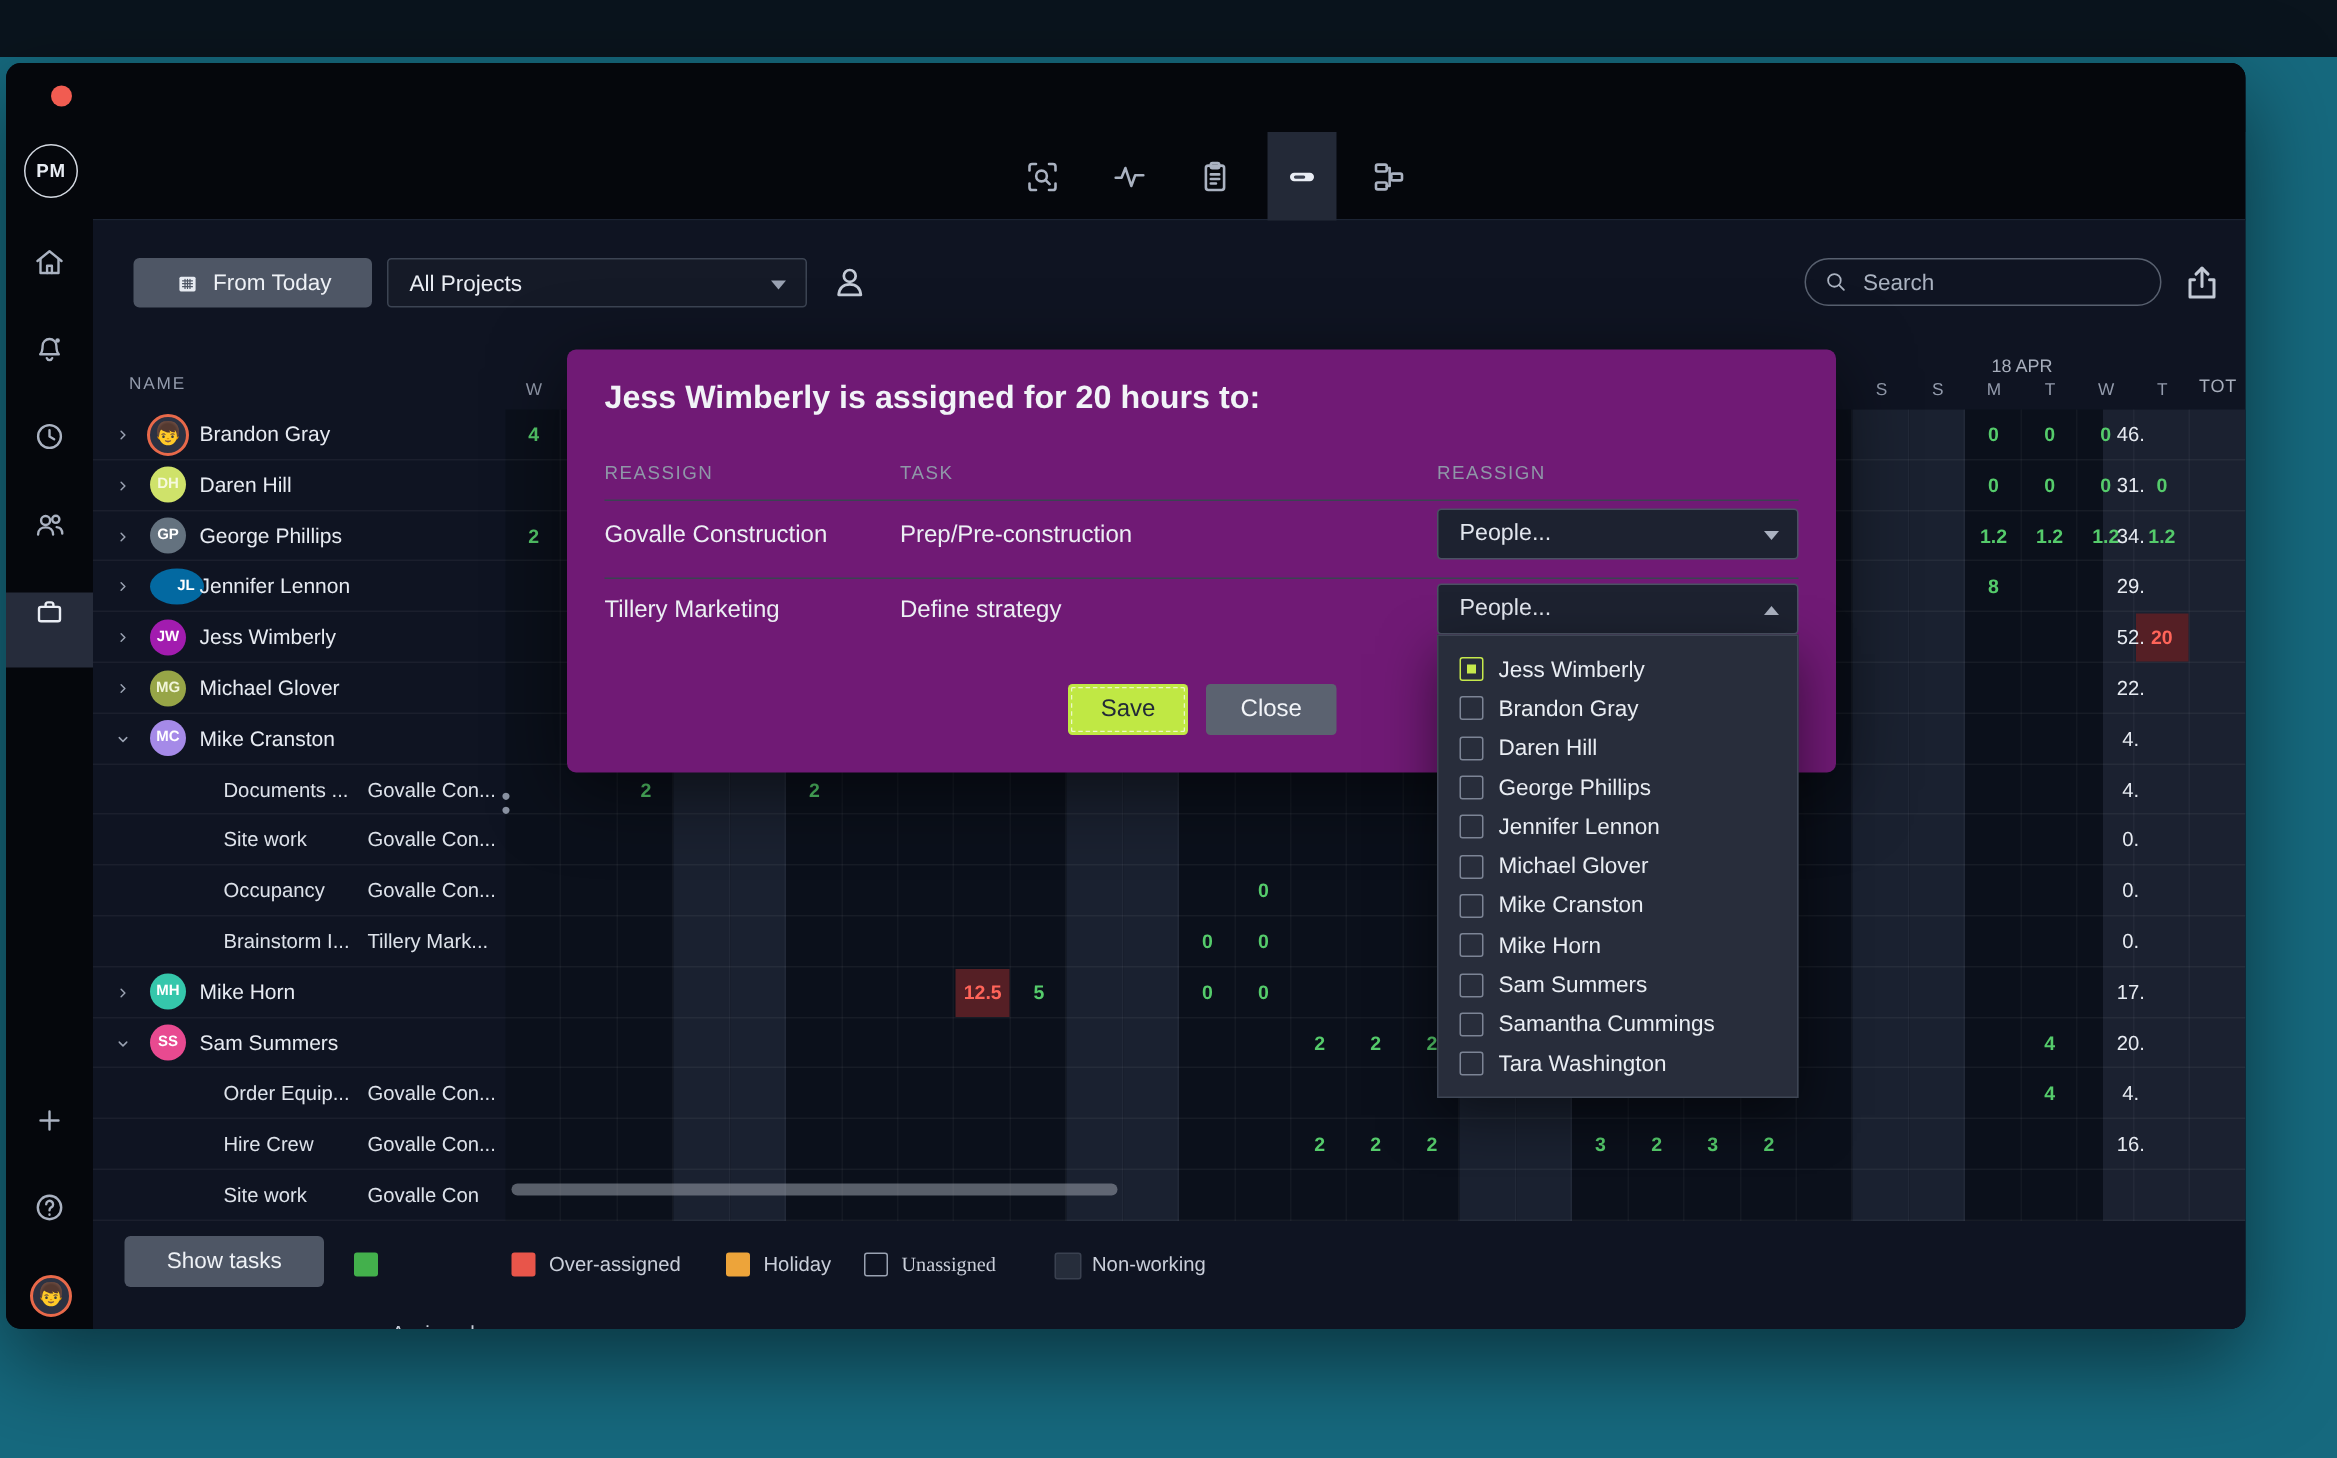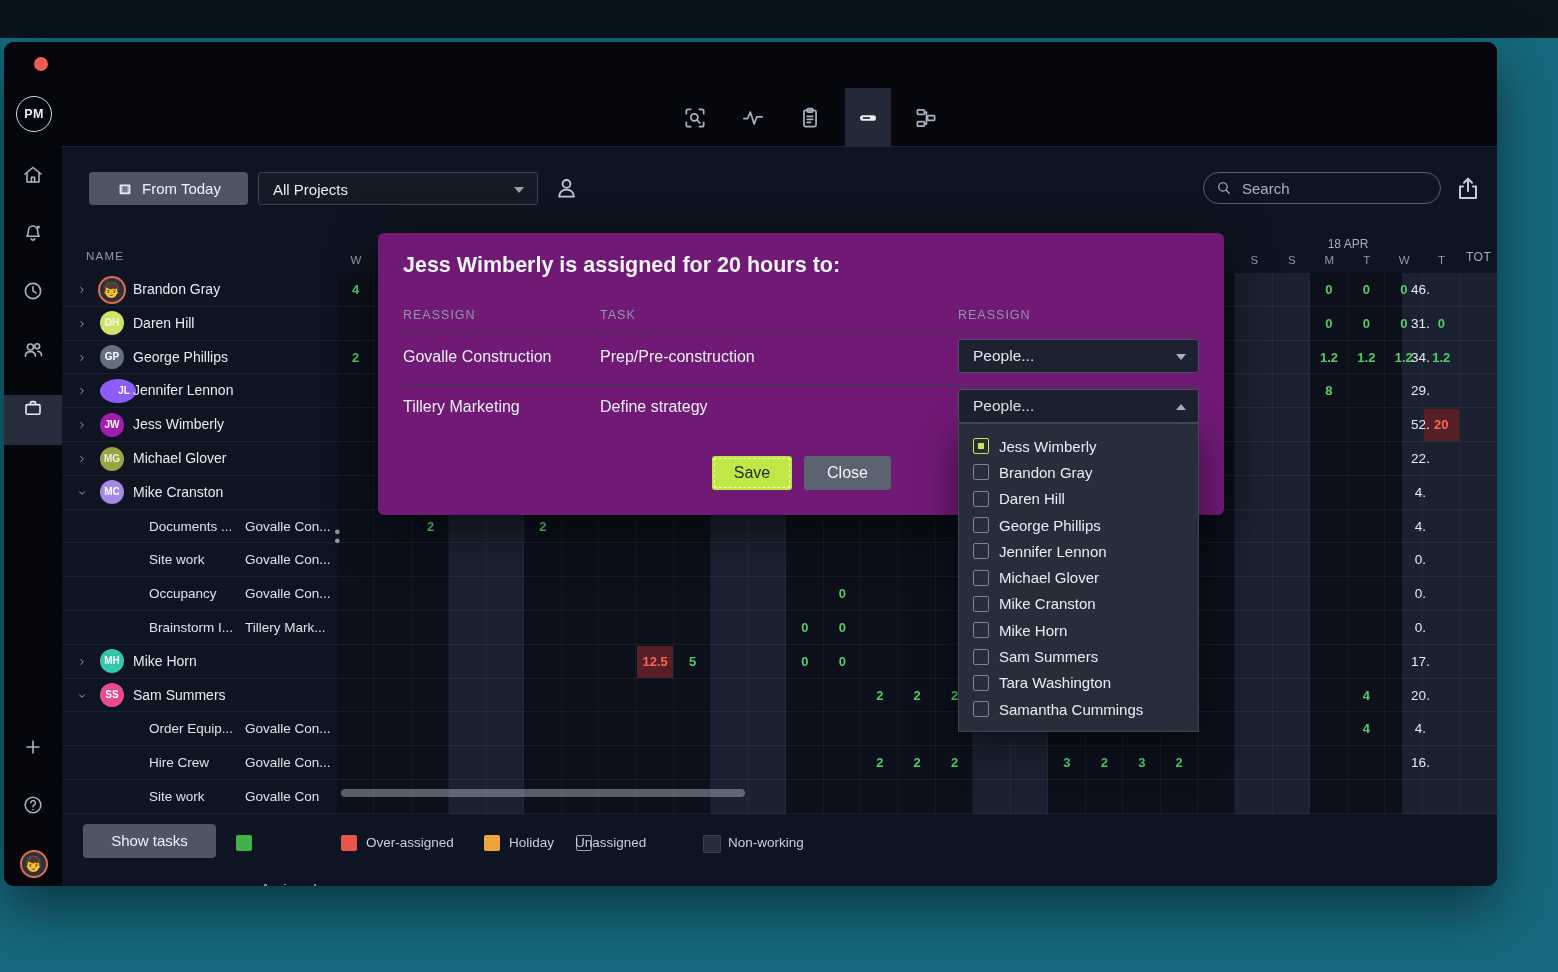--- a/index.html
+++ b/index.html
@@ -254,21 +254,21 @@
         <div class="gv" style="left: 1323.12px;">1.2</div>
         <div class="gv" style="left: 1360.56px;">1.2</div>
         <div class="totv">34.</div>
       </div>
       <div class="row" style="top: 332.4px;">
         <div class="chev icon">
           <svg viewBox="0 0 24 24" fill="none" stroke="currentColor" stroke-width="1.6" stroke-linecap="round" stroke-linejoin="round">
             <path d="M9.5 7 L14.5 12 L9.5 17" stroke-width="2"></path>
           </svg>
         </div>
-        <div class="avatar" style="background: #8b5cf6; color: rgb(255, 255, 255); padding-left: 12px;">JL</div>
+        <div class="avatar" style="background: #0369a1; color: rgb(255, 255, 255); padding-left: 12px;">JL</div>
         <div class="rname">Jennifer Lennon</div>
         <div class="gv" style="left: 1248.26px;">8</div>
         <div class="totv">29.</div>
       </div>
       <div class="row" style="top: 366.2px;">
         <div class="chev icon">
           <svg viewBox="0 0 24 24" fill="none" stroke="currentColor" stroke-width="1.6" stroke-linecap="round" stroke-linejoin="round">
             <path d="M9.5 7 L14.5 12 L9.5 17" stroke-width="2"></path>
           </svg>
         </div>
@@ -382,21 +382,21 @@
   <div id="legend-bar" class="abs"></div>
   <div id="btn-show-tasks" class="abs">Show tasks</div>
   <div id="legend-items">
       <div class="lg-sq" style="left: 232px; background: rgb(67, 176, 76);"></div>
       <div class="lg-lb" style="left: 257px; margin-top: 46px;">Assigned</div>
       <div class="lg-sq" style="left: 337px; background: rgb(232, 85, 74);"></div>
       <div class="lg-lb" style="left: 362px;">Over-assigned</div>
       <div class="lg-sq" style="left: 480px; background: rgb(237, 164, 58);"></div>
       <div class="lg-lb" style="left: 505px;">Holiday</div>
       <div class="lg-sq" style="left: 572px; border: 1.5px solid rgb(154, 162, 178); box-sizing: border-box;"></div>
-      <div class="lg-lb" style="left: 571px;">Unassigned</div>
+      <div class="lg-lb" style="left: 597px; font-family: Liberation Serif, serif;">Unassigned</div>
       <div class="lg-sq" style="left: 699px; background: rgb(38, 45, 59); border: 1px solid rgb(58, 65, 80);"></div>
       <div class="lg-lb" style="left: 724px;">Non-working</div>
     </div>
 
   <div id="modal" class="abs">
     <div id="modal-title" class="abs">Jess Wimberly is assigned for 20 hours to:</div>
     <div id="m-col-0" class="m-col-hdr">REASSIGN</div>
     <div id="m-col-1" class="m-col-hdr">TASK</div>
     <div id="m-col-2" class="m-col-hdr">REASSIGN</div>
     <div id="m-div-1" class="m-div"></div>
@@ -455,25 +455,25 @@
         <div class="dd-item">
           <div class="dd-check" style="position: relative;"></div>
           <div class="dd-label">Mike Horn</div>
         </div>
         <div class="dd-item">
           <div class="dd-check" style="position: relative;"></div>
           <div class="dd-label">Sam Summers</div>
         </div>
         <div class="dd-item">
           <div class="dd-check" style="position: relative;"></div>
+          <div class="dd-label">Samantha Cummings</div>
+        </div>
+        <div class="dd-item">
+          <div class="dd-check" style="position: relative;"></div>
           <div class="dd-label">Tara Washington</div>
-        </div>
-        <div class="dd-item">
-          <div class="dd-check" style="position: relative;"></div>
-          <div class="dd-label">Samantha Cummings</div>
         </div>
       </div>
   </div>
 <div class="tb-active abs"></div>
     <div class="tb-ic abs icon" style="left: 678px;">
       <svg viewBox="0 0 24 24" fill="none" stroke="currentColor" stroke-width="1.6" stroke-linecap="round" stroke-linejoin="round">
         <path d="M4 8 V5.6 A1.6 1.6 0 0 1 5.6 4 H8"></path>
         <path d="M16 4 h2.4 A1.6 1.6 0 0 1 20 5.6 V8"></path>
         <path d="M20 16 v2.4 a1.6 1.6 0 0 1 -1.6 1.6 H16"></path>
         <path d="M8 20 H5.6 A1.6 1.6 0 0 1 4 18.4 V16"></path>

